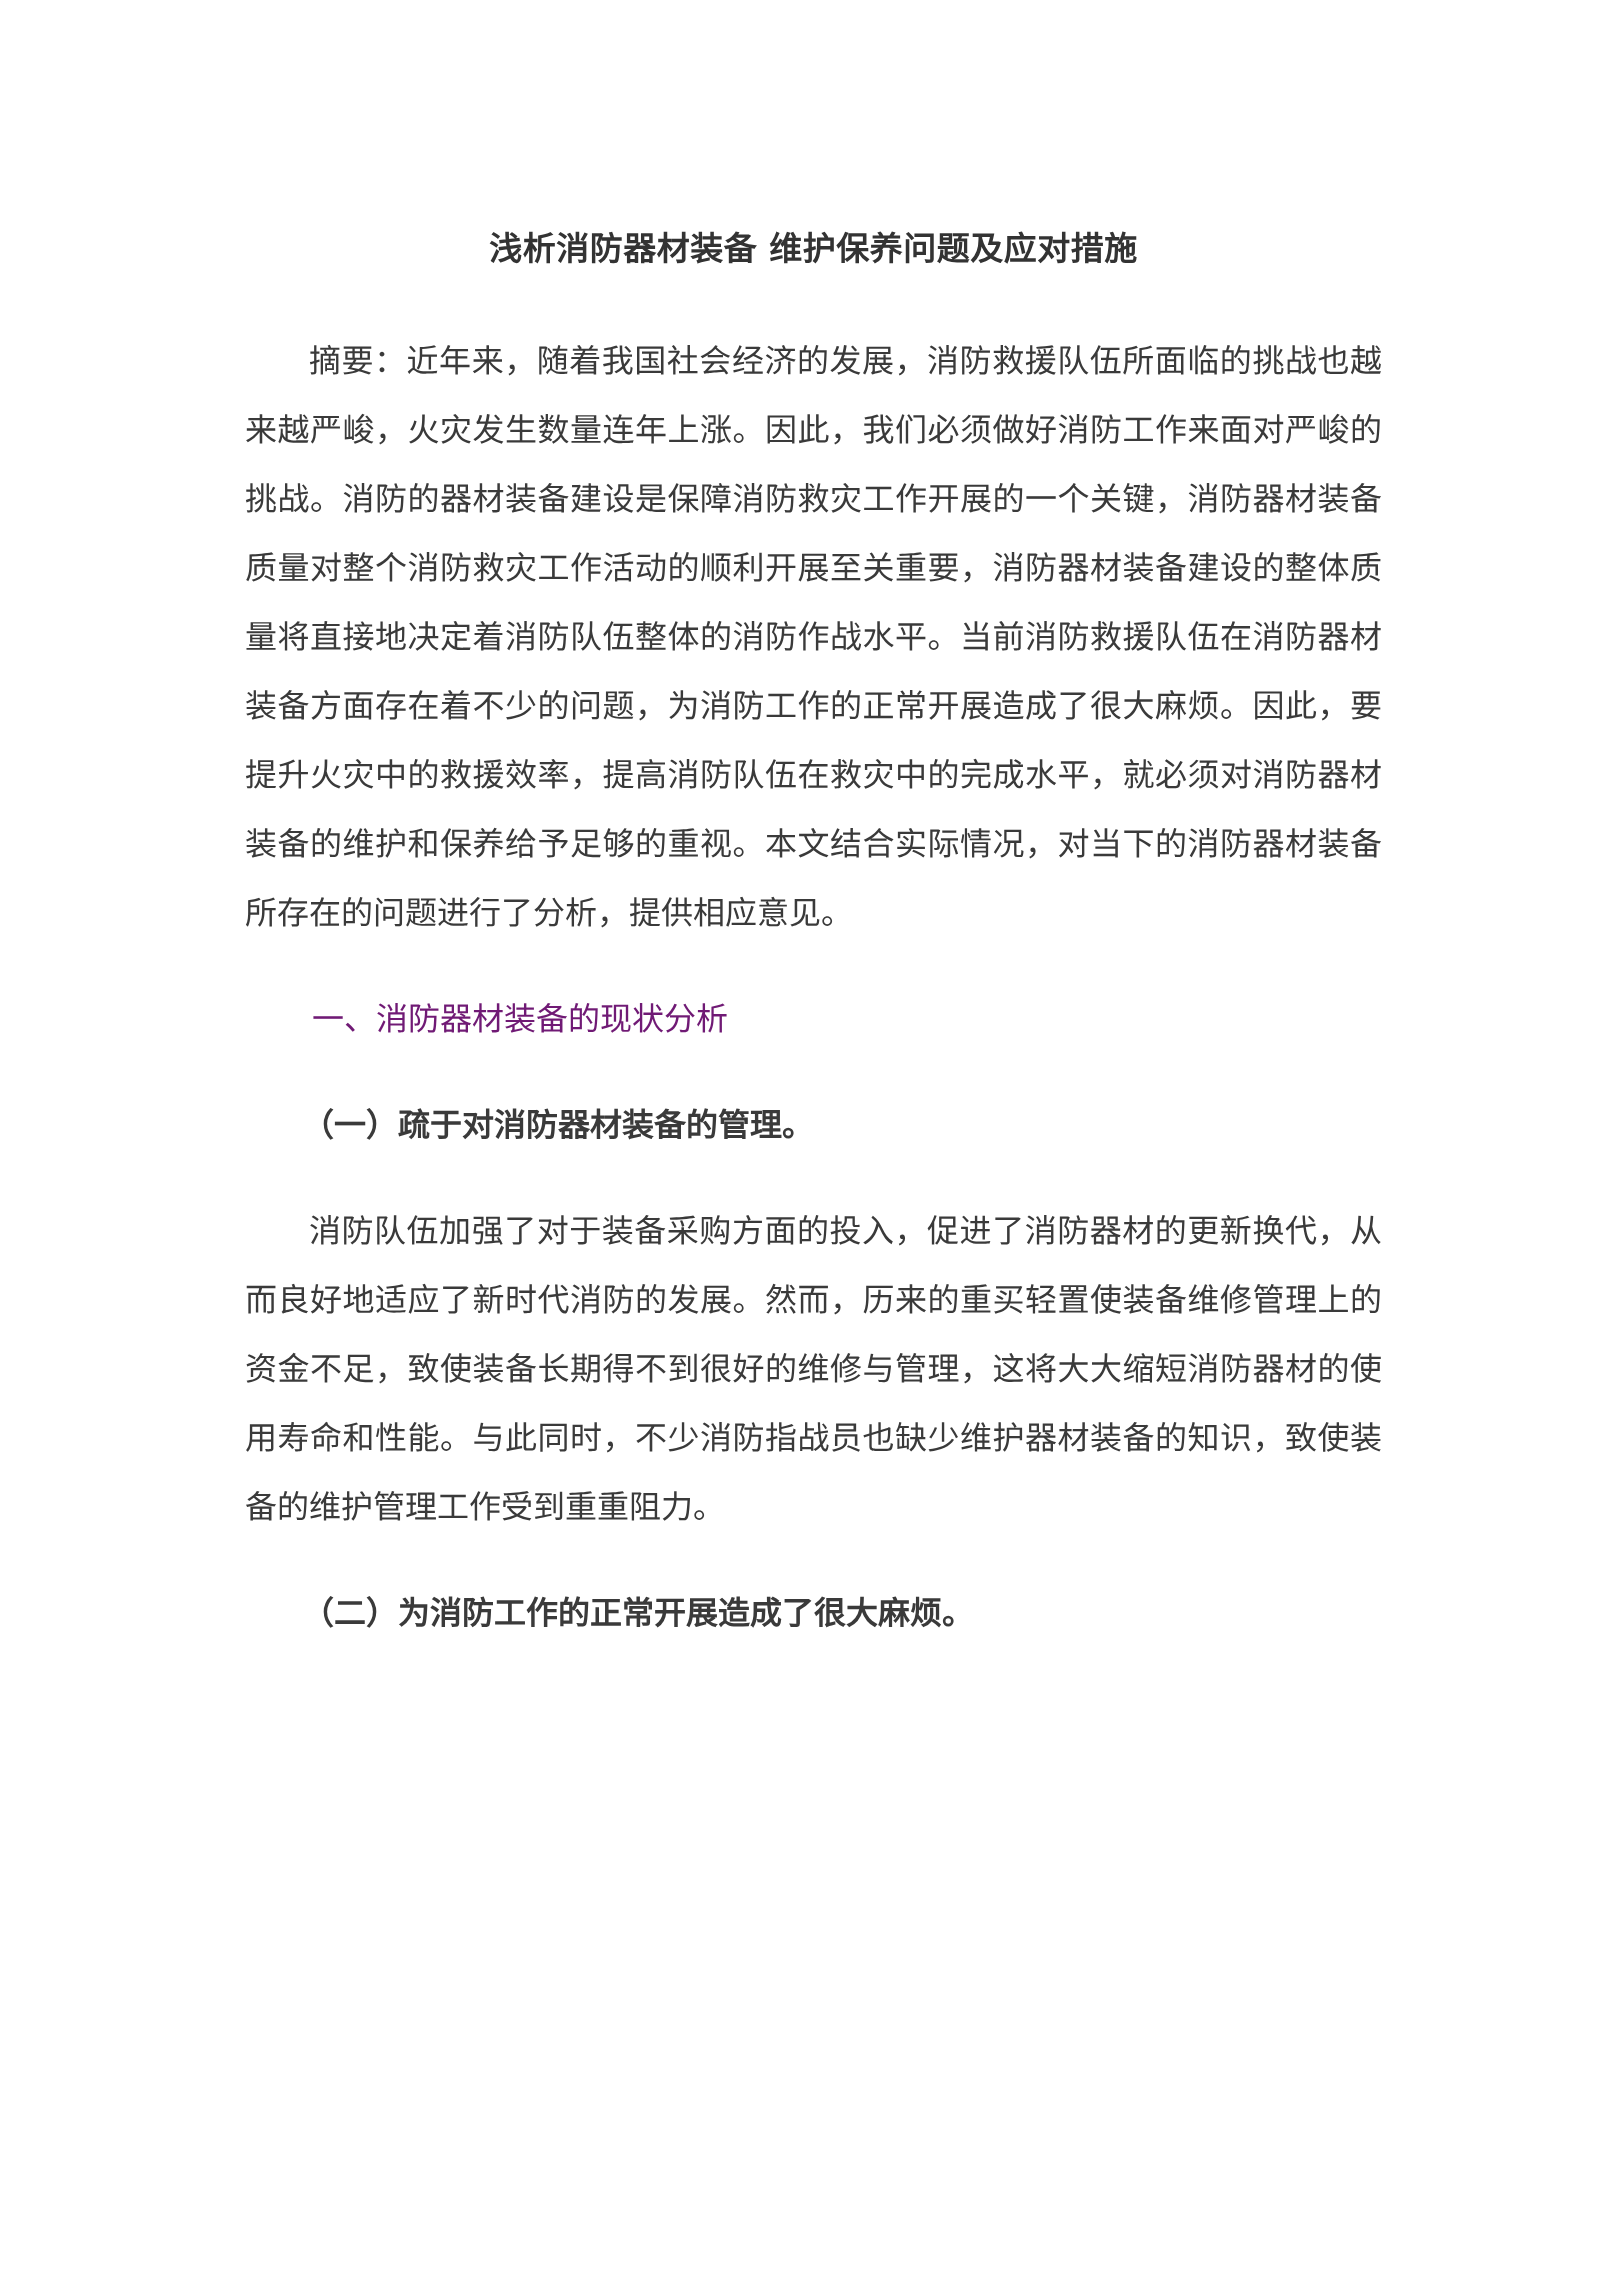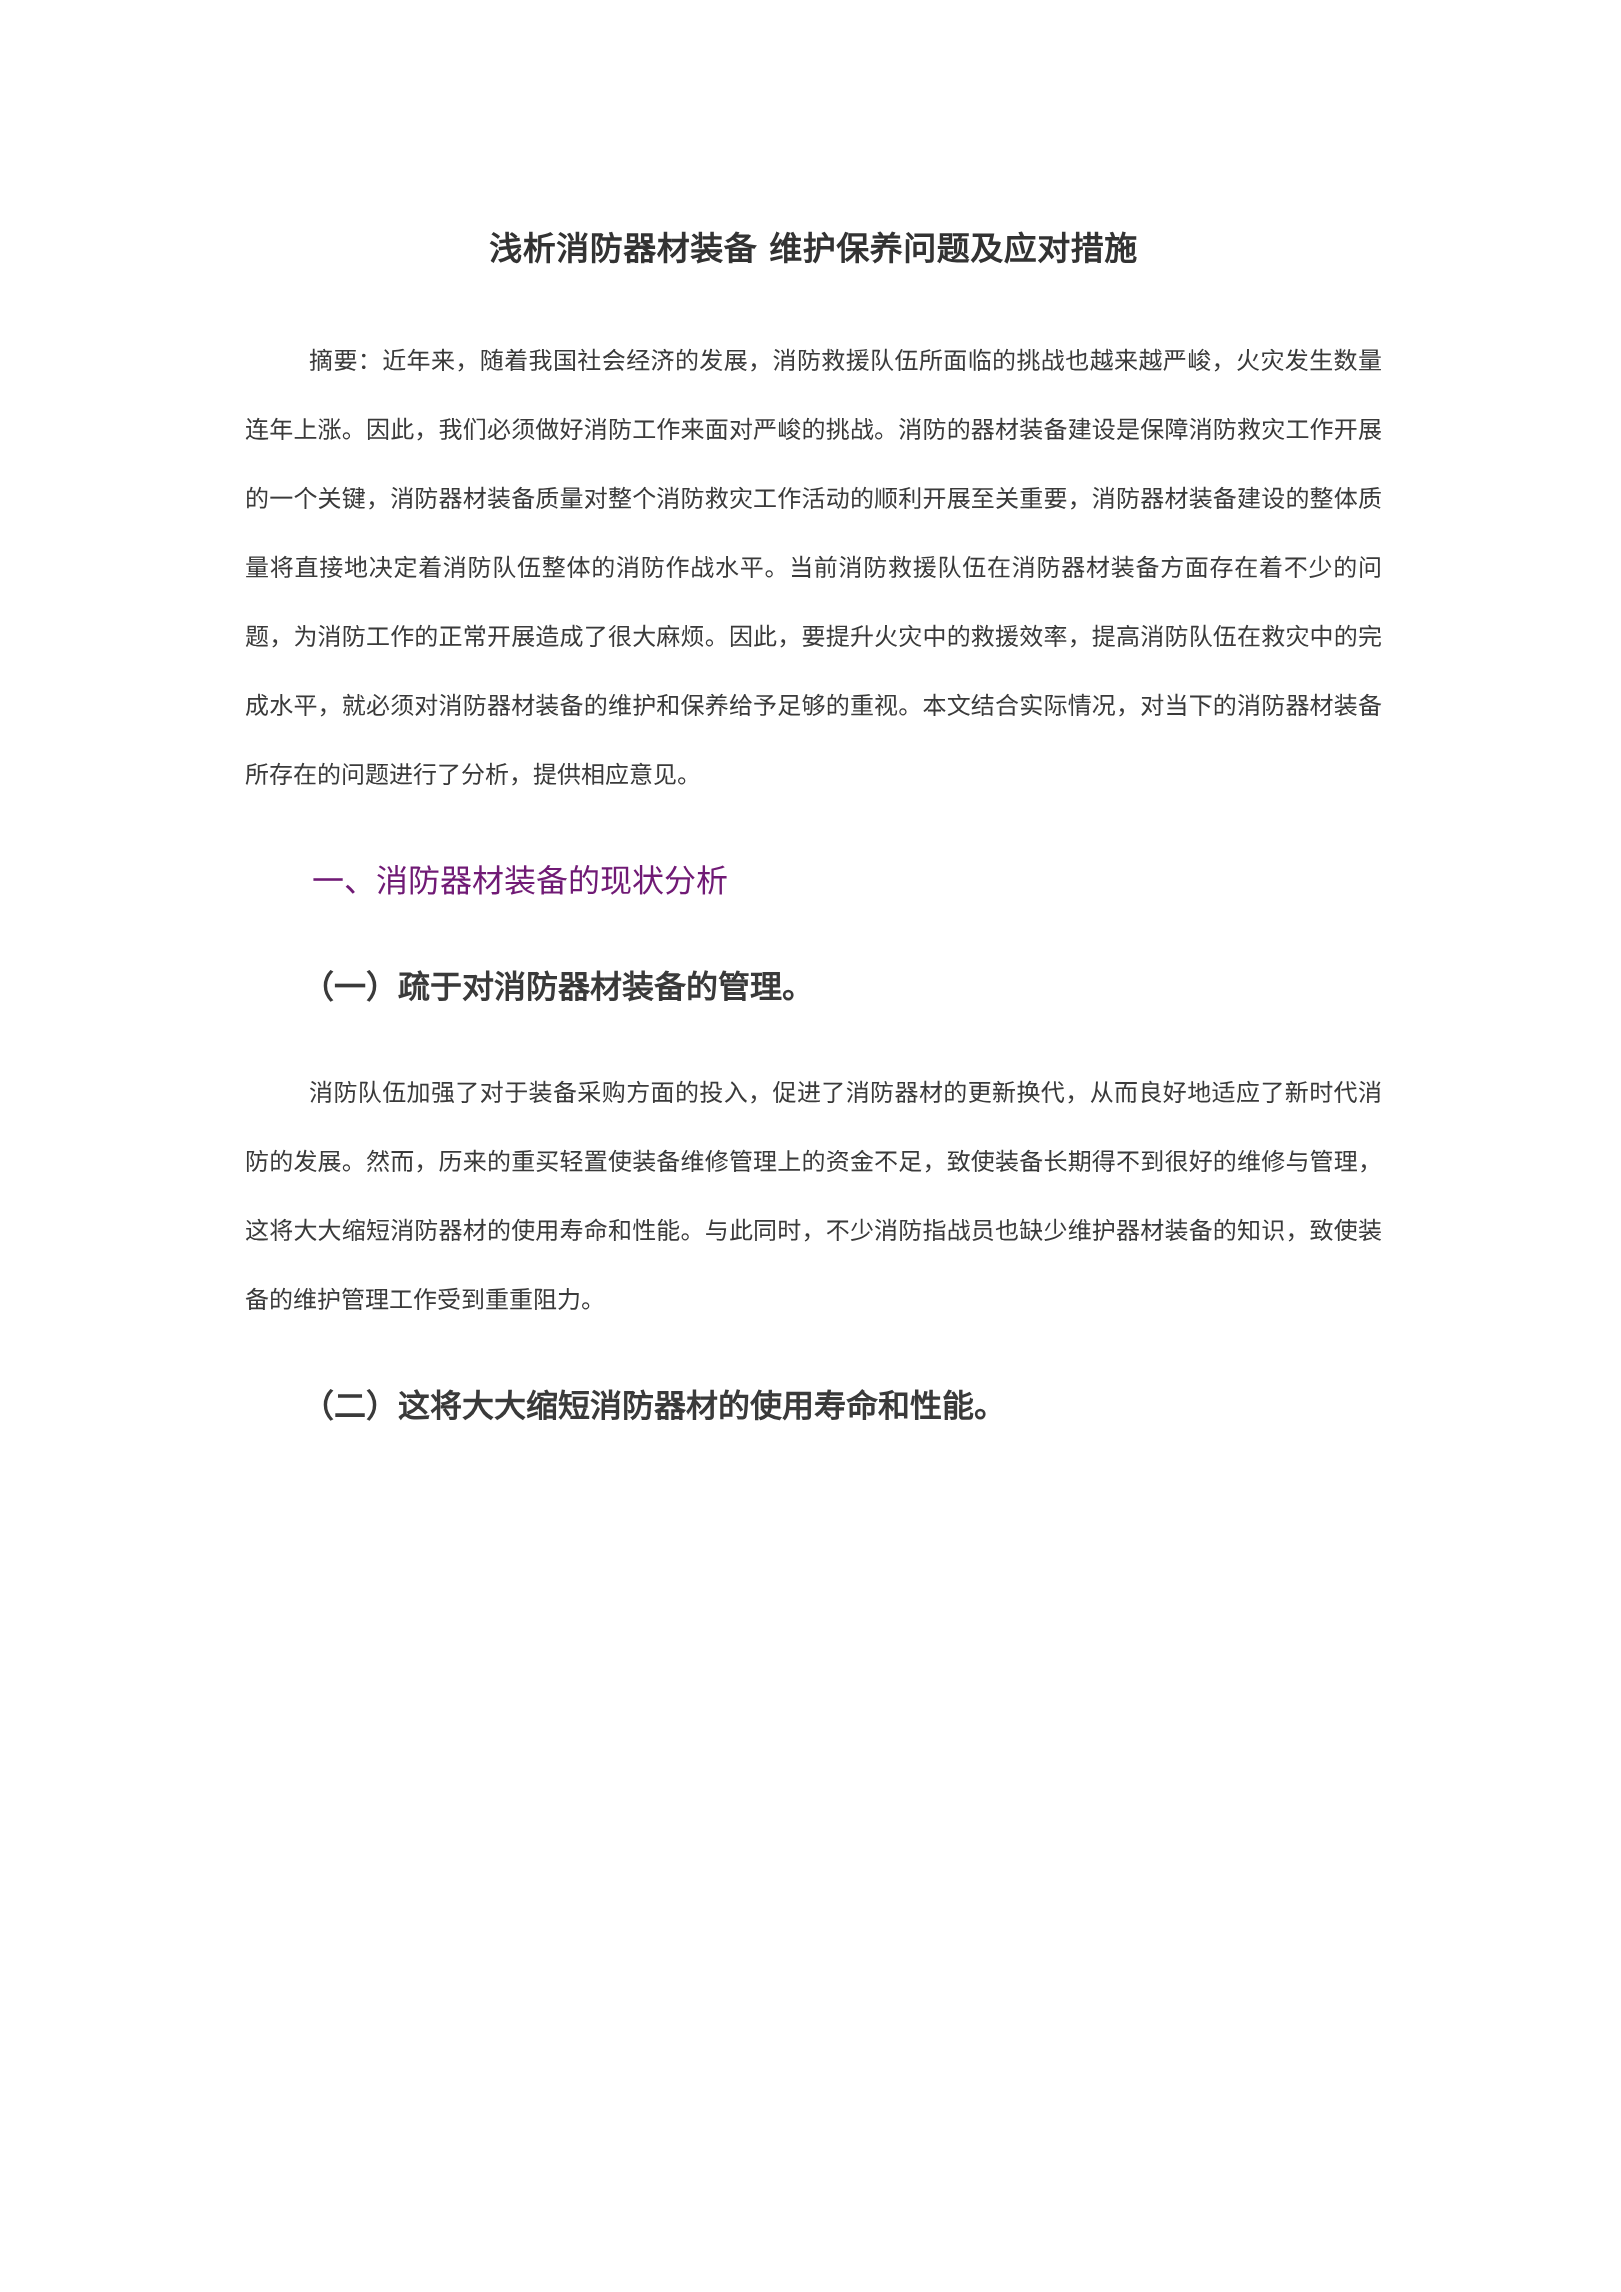--- a/index.html
+++ b/index.html
@@ -35,21 +35,21 @@
     line-height: 43px;
     color: #333333;
     text-align: center;
     margin: 0;
     padding-top: 227px;
     letter-spacing: 0.5px;
     white-space: nowrap;
   }
 
   .body-text {
-    font-size: 24px;
+    font-size: 32px;
     line-height: 69px;
     color: #3a3a3a;
     text-align: justify;
     text-justify: inter-ideograph;
     margin: 0;
     letter-spacing: 0px;
   }
 
   .para-abstract {
     margin-top: 57px;
@@ -90,17 +90,17 @@
     <h1 class="doc-title">浅析消防器材装备 维护保养问题及应对措施</h1>
 
     <p class="body-text para-abstract">摘要：近年来，随着我国社会经济的发展，消防救援队伍所面临的挑战也越来越严峻，火灾发生数量连年上涨。因此，我们必须做好消防工作来面对严峻的挑战。消防的器材装备建设是保障消防救灾工作开展的一个关键，消防器材装备质量对整个消防救灾工作活动的顺利开展至关重要，消防器材装备建设的整体质量将直接地决定着消防队伍整体的消防作战水平。当前消防救援队伍在消防器材装备方面存在着不少的问题，为消防工作的正常开展造成了很大麻烦。因此，要提升火灾中的救援效率，提高消防队伍在救灾中的完成水平，就必须对消防器材装备的维护和保养给予足够的重视。本文结合实际情况，对当下的消防器材装备所存在的问题进行了分析，提供相应意见。</p>
 
     <p class="heading-1">一、消防器材装备的现状分析</p>
 
     <p class="heading-2">（一）疏于对消防器材装备的管理。</p>
 
     <p class="body-text para-body">消防队伍加强了对于装备采购方面的投入，促进了消防器材的更新换代，从而良好地适应了新时代消防的发展。然而，历来的重买轻置使装备维修管理上的资金不足，致使装备长期得不到很好的维修与管理，这将大大缩短消防器材的使用寿命和性能。与此同时，不少消防指战员也缺少维护器材装备的知识，致使装备的维护管理工作受到重重阻力。</p>
 
-    <p class="heading-2">（二）这将大大缩短消防器材的使用寿命和性能。</p>
+    <p class="heading-2">（二）为消防工作的正常开展造成了很大麻烦。</p>
 
   </div>
 </div>
 
 
 </body></html>

